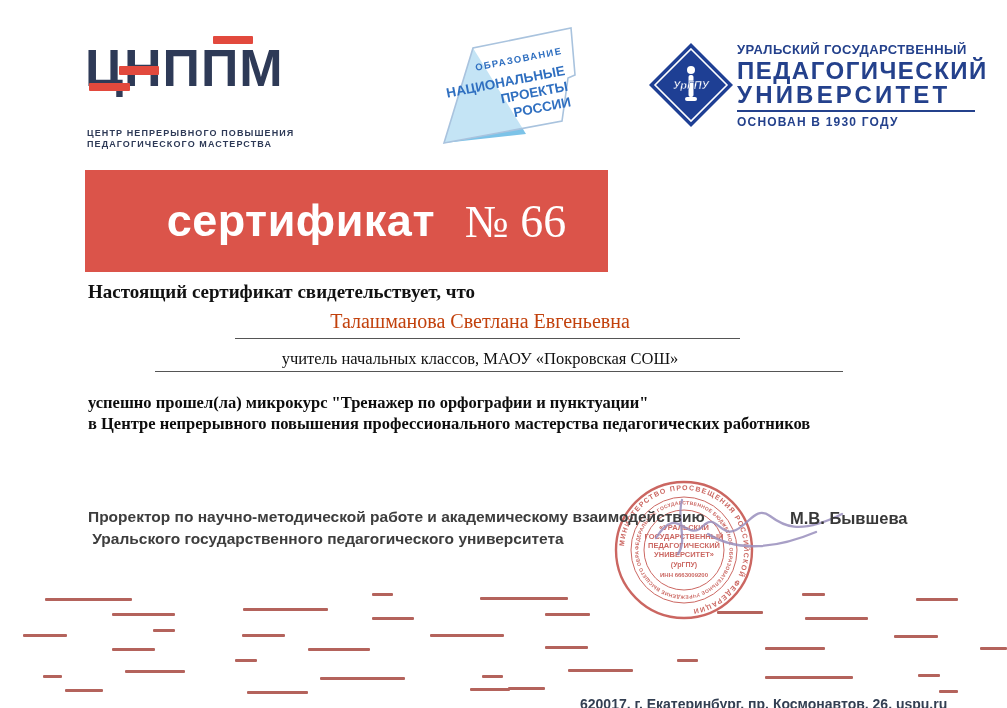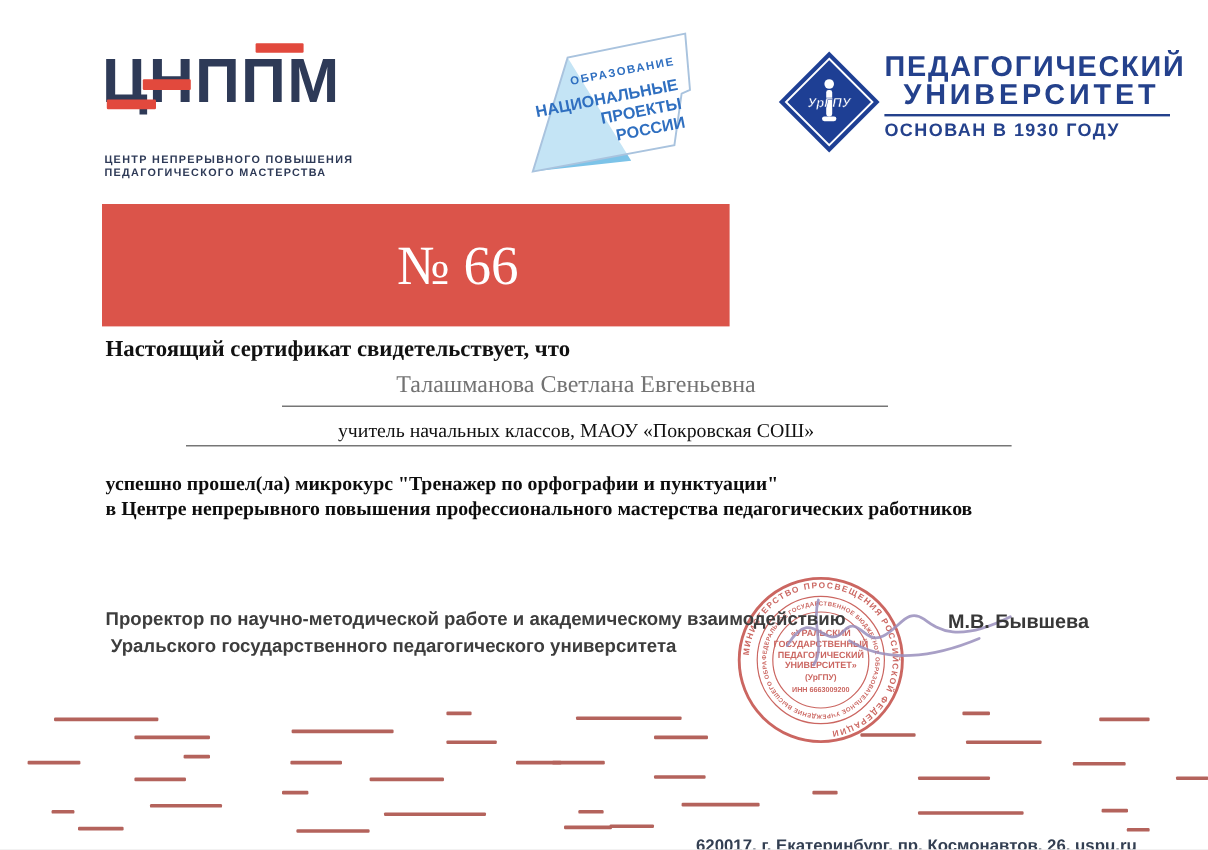--- a/index.html
+++ b/index.html
@@ -21,44 +21,44 @@
   .bar-bot{left:4px;top:47px;width:41px;height:8px;}
   .cnppm .tagline{
     position:absolute;left:2px;top:64px;color:#2e3a57;
     font-size:9px;font-weight:700;letter-spacing:1.1px;line-height:11px;white-space:nowrap;margin-top:28px;
   }
   .natproj{position:absolute;left:428px;top:16px;width:172px;height:142px;}
   .uspu-emblem{position:absolute;left:646px;top:40px;width:90px;height:90px;}
   .uspu-text{position:absolute;left:737px;top:42px;width:245px;color:#24418c;}
   .uspu-l1{font-size:13px;font-weight:800;letter-spacing:.4px;white-space:nowrap;}
   .uspu-l2{font-size:24px;font-weight:800;letter-spacing:1.5px;line-height:24px;margin-top:2px;white-space:nowrap;}
-  .uspu-l3{font-size:24px;font-weight:800;letter-spacing:3.2px;line-height:24px;white-space:nowrap;text-align:center;}
+  .uspu-l3{font-size:24px;font-weight:800;letter-spacing:3.2px;line-height:24px;white-space:nowrap;}
   .uspu-div{height:2px;background:#24418c;width:238px;margin:3px 0 3px 0;}
-  .uspu-l4{font-size:15px;font-weight:700;letter-spacing:1.2px;white-space:nowrap;}
+  .uspu-l4{font-size:12px;font-weight:700;letter-spacing:1.2px;white-space:nowrap;}
   
   .banner{
     position:absolute;left:85px;top:170px;width:523px;height:102px;
     display:flex;align-items:center;justify-content:center;padding-left:40px;box-sizing:border-box;
   }
   .banner .t-sans{
     color:#fff;font-family:"Liberation Sans",sans-serif;font-weight:700;
     font-size:45px;letter-spacing:.5px;
   }
   .banner .t-serif{
     color:#fff;font-family:"Liberation Serif",serif;font-weight:400;
     font-size:46px;margin-left:30px;
   }
   
   .statement{
     position:absolute;left:88px;top:281px;
     font-family:"Liberation Serif",serif;font-weight:700;font-size:19px;color:#111;
   }
   .name-wrap{
     position:absolute;left:140px;top:310px;width:680px;text-align:center;
-    font-family:"Liberation Serif",serif;font-size:20px;color:#737373;
+    font-family:"Liberation Serif",serif;font-size:20px;color:#c2410c;
   }
   .uline{position:absolute;height:1.3px;background:#555;}
   .uline1{left:235px;top:338px;width:505px;}
   .uline2{left:155px;top:371px;width:688px;}
   .pos-wrap{
     position:absolute;left:140px;top:349px;width:680px;text-align:center;
     font-family:"Liberation Serif",serif;font-size:16.5px;color:#111;
   }
   .course{
     position:absolute;left:88px;top:392px;width:800px;
@@ -113,27 +113,29 @@
   <svg class="uspu-emblem" viewBox="0 0 90 90">
     <polygon points="45,3 87,45 45,87 3,45" fill="#1e3f94"></polygon>
     <polygon points="45,9 81,45 45,81 9,45" fill="none" stroke="#ffffff" stroke-width="1.6"></polygon>
     <circle cx="45" cy="30" r="4" fill="#ffffff"></circle>
     <rect x="42.5" y="35" width="5" height="22" rx="2" fill="#ffffff"></rect>
     <rect x="39" y="57" width="12" height="4" rx="2" fill="#ffffff"></rect>
     <text x="45" y="49" text-anchor="middle" font-size="11" font-weight="800" font-style="italic" font-family="Liberation Sans, sans-serif" fill="#ffffff" stroke="#1e3f94" stroke-width="0.4">УрГПУ</text>
   </svg>
 
   <div class="uspu-text">
+    <div class="uspu-l1">УРАЛЬСКИЙ ГОСУДАРСТВЕННЫЙ</div>
     <div class="uspu-l2">ПЕДАГОГИЧЕСКИЙ</div>
     <div class="uspu-l3">УНИВЕРСИТЕТ</div>
     <div class="uspu-div"></div>
     <div class="uspu-l4">ОСНОВАН В 1930 ГОДУ</div>
   </div>
 
   <div class="banner" style="background:#db544a;">
+    <span class="t-sans">сертификат</span>
     <span class="t-serif">№ 66</span>
   </div>
 
   <div class="statement">Настоящий сертификат свидетельствует, что</div>
 
   <div class="name-wrap">Талашманова Светлана Евгеньевна</div>
   <div class="uline uline1"></div>
 
   <div class="pos-wrap">учитель начальных классов, МАОУ «Покровская СОШ»</div>
   <div class="uline uline2"></div>

